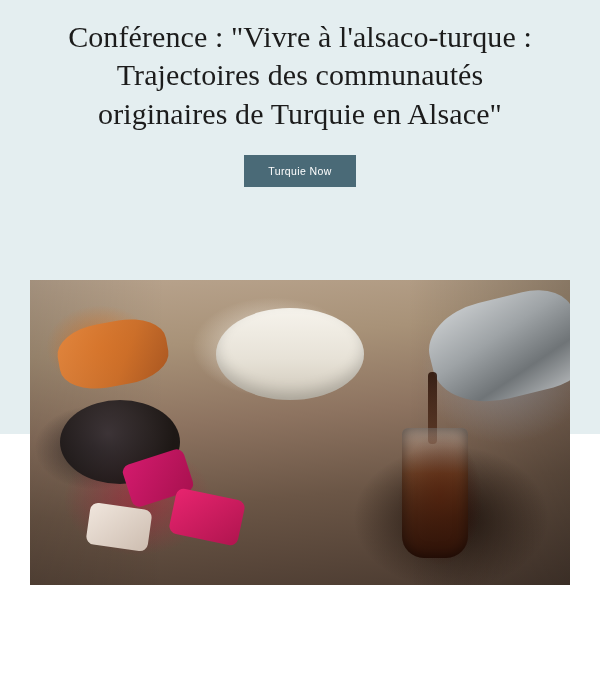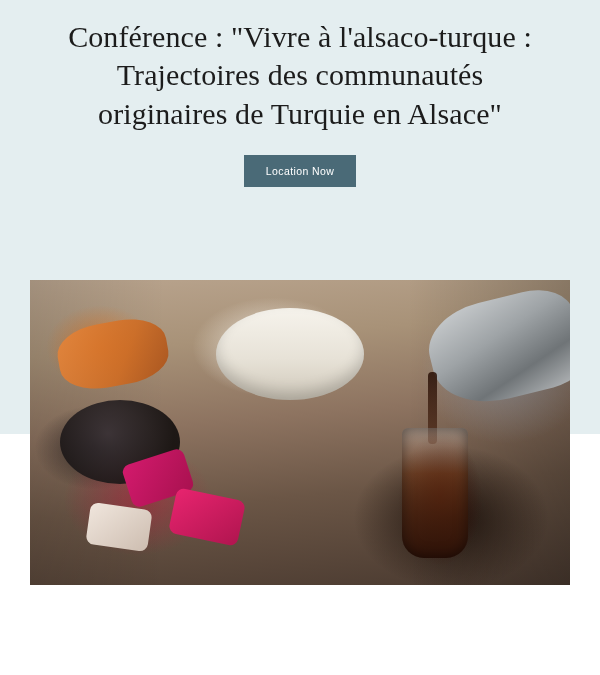--- a/index.html
+++ b/index.html
@@ -209,21 +209,21 @@
 <body>
 
 <div class="page">
 
   <div class="hero">
 
     <h1 class="event-title">Conférence : "Vivre à l'alsaco-turque : Trajectoires des communautés originaires de Turquie en Alsace"</h1>
 
 
     <div class="register-wrap">
-      <button class="register-btn">Location Now</button>
+      <button class="register-btn">Turquie Now</button>
     </div>
 
     <div class="hero-image">
       <div class="photo"></div>
       <div class="carrots"></div>
       <div class="olives"></div>
       <div class="bowl"></div>
       <div class="candy-c"></div>
       <div class="candy-a"></div>
       <div class="candy-b"></div>

